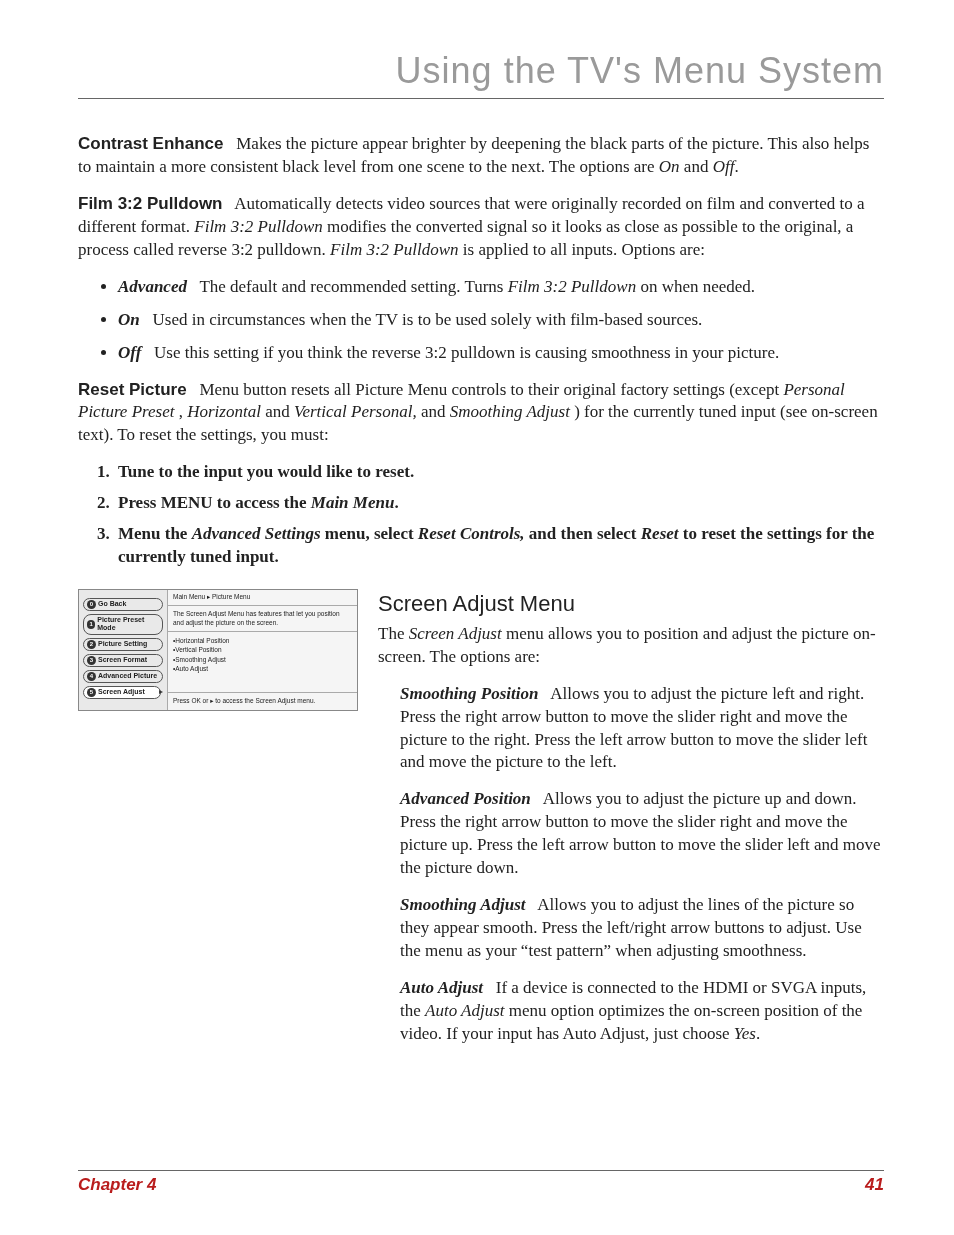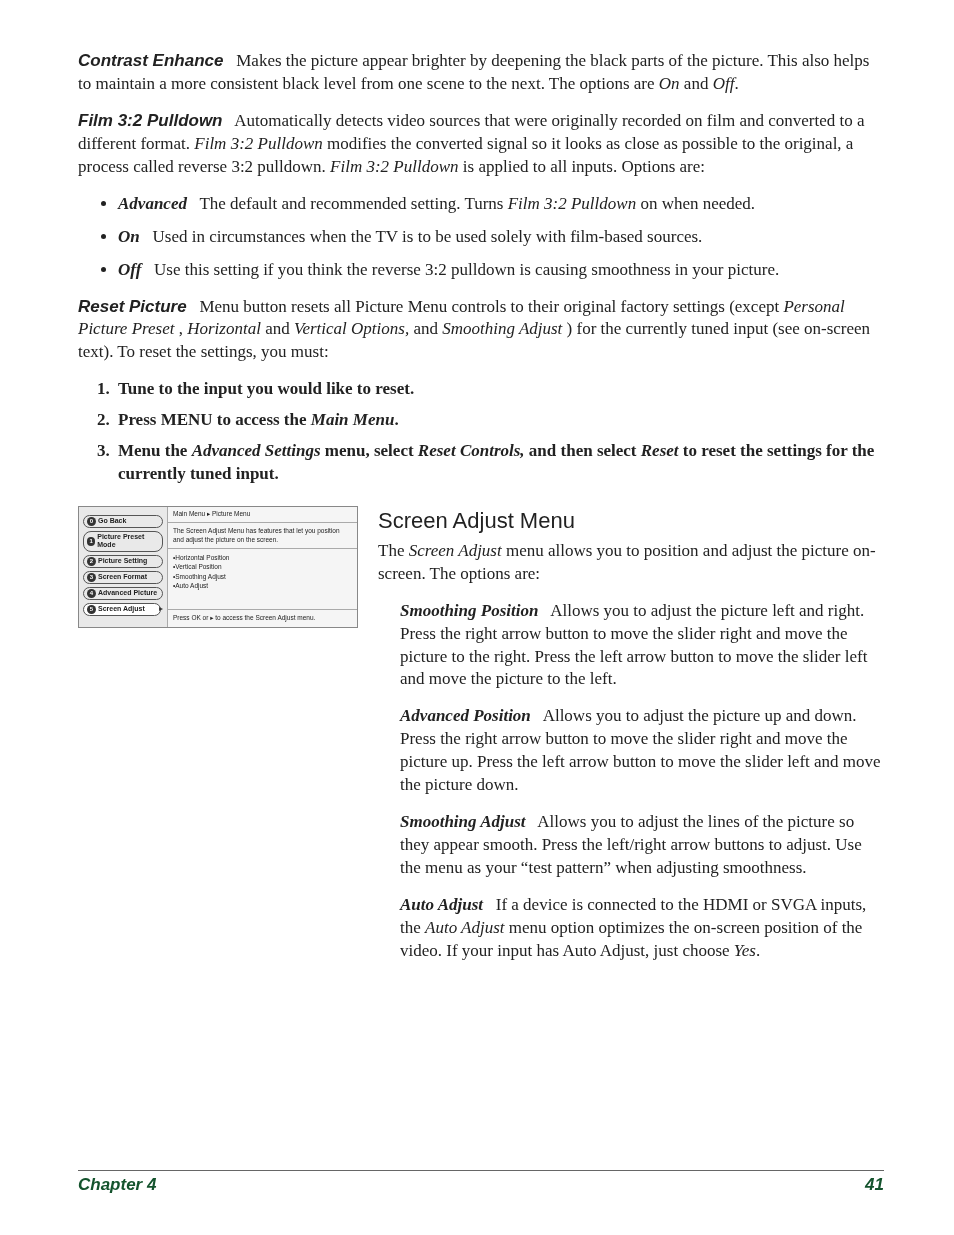--- a/index.html
+++ b/index.html
@@ -25,21 +25,21 @@
     color: #9a9a9a;
     border-bottom: 1px solid #666;
     padding-bottom: 6px;
     margin-bottom: 34px;
   }
   .body-text {
     font-size: 17px;
     line-height: 1.35;
   }
   .para { margin: 0 0 14px 0; }
-  .bold-sans { font-family: "Trebuchet MS", Arial, sans-serif; font-weight: bold; font-style: italic; }
+  .bold-sans { font-family: "Trebuchet MS", Arial, sans-serif; font-weight: bold; }
   .bold-serif { font-weight: bold; font-style: italic; }
   .ital { font-style: italic; }
   ul.bullets { margin: 0 0 14px 40px; padding: 0; }
   ul.bullets li { margin-bottom: 10px; }
   ol.steps { margin: 0 0 14px 36px; padding: 0; font-weight: bold; }
   ol.steps li { margin-bottom: 8px; padding-left: 4px; }
   .section-title {
     font-family: "Trebuchet MS", Arial, sans-serif;
     font-weight: normal;
     font-size: 22px;
@@ -135,28 +135,29 @@
     position: absolute;
     left: 78px; right: 70px; bottom: 40px;
     border-top: 1px solid #666;
     padding-top: 4px;
     display: flex;
     justify-content: space-between;
     font-family: "Trebuchet MS", Arial, sans-serif;
     font-style: italic;
     font-weight: bold;
     font-size: 17px;
-    color: #14532d;
+    color: #b91c1c;
   }
 </style>
 </head>
 <body>
 
 <div class="page">
 
+  <div class="header">Using the TV's Menu System</div>
 
   <div class="body-text">
 
     <p class="para">
       <span class="bold-sans">Contrast Enhance</span>&nbsp;&nbsp;
       <span>Makes the picture appear brighter by deepening the black parts of the picture. This also helps to maintain a more consistent black level from one scene to the next. The options are </span>
       <span class="ital">On</span>
       <span> and </span>
       <span class="ital">Off</span><span>.</span>
     </p>
@@ -187,21 +188,21 @@
       </li>
     </ul>
 
     <p class="para">
       <span class="bold-sans">Reset Picture</span>&nbsp;&nbsp;
       <span>Menu button resets all Picture Menu controls to their original factory settings (except </span>
       <span class="ital">Personal Picture Preset</span>
       <span>, </span>
       <span class="ital">Horizontal</span>
       <span> and </span>
-      <span class="ital">Vertical Options,</span>
+      <span class="ital">Vertical Personal,</span>
       <span> and </span>
       <span class="ital">Smoothing Adjust</span>
       <span>) for the currently tuned input (see on-screen text). To reset the settings, you must:</span>
     </p>
 
     <ol class="steps">
       <li>Tune to the input you would like to reset.</li>
       <li>
         <span>Press MENU to access the </span>
         <span class="ital">Main Menu</span><span>.</span>

